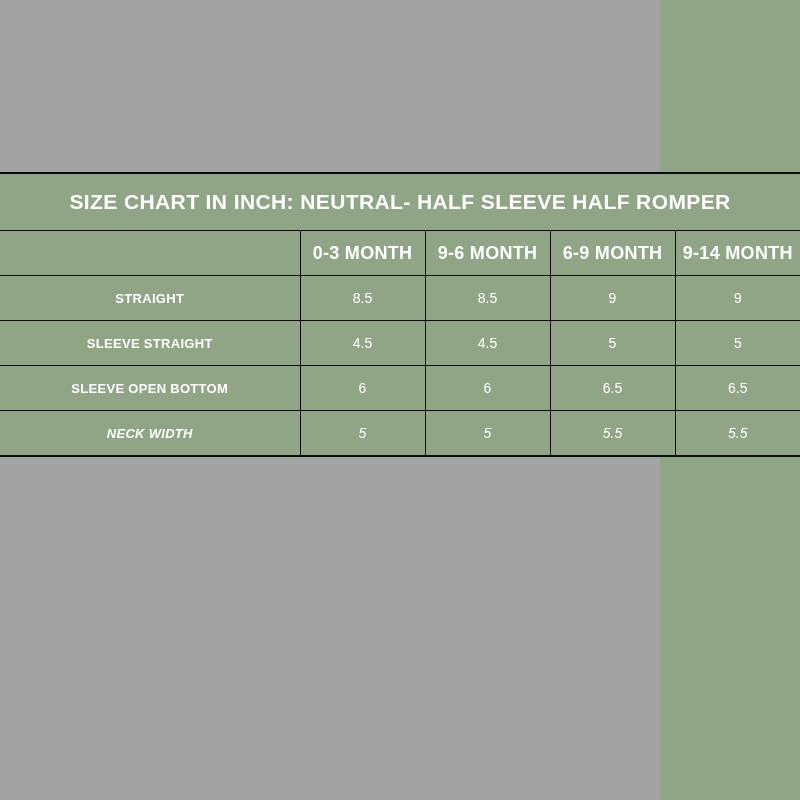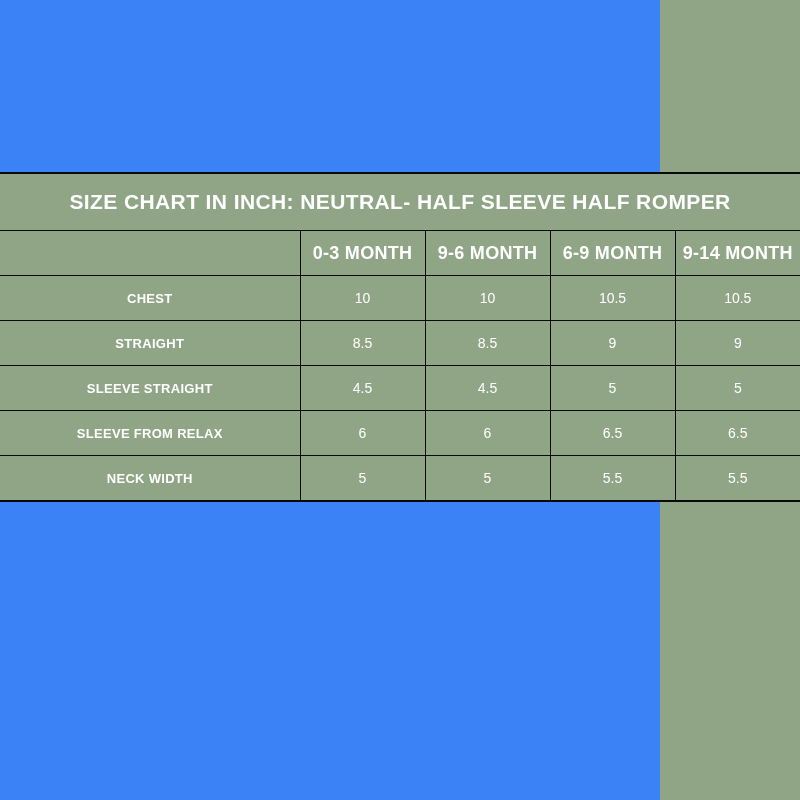--- a/index.html
+++ b/index.html
@@ -10,21 +10,21 @@
     width: 800px;
     height: 800px;
     background: #8fa586;
     font-family: "Liberation Sans", sans-serif;
     overflow: hidden;
   }
   .page {
     position: relative;
     width: 660px;
     height: 800px;
-    background: #3b82f6;
+    background: #a3a3a3;
   }
   .chart-wrap {
     position: absolute;
     left: 0;
     top: 172px;
     width: 800px;
     box-sizing: border-box;
     border-top: 2px solid #0a0a0a;
     border-bottom: 2px solid #0a0a0a;
     background: #8fa586;
@@ -40,21 +40,21 @@
     color: #ffffff;
     font-weight: bold;
     text-align: center;
     vertical-align: middle;
     padding: 0;
   }
   
   table.size-chart tr > *:first-child { border-left: none; }
   table.size-chart tr > *:last-child  { border-right: none; }
   table.size-chart tr:first-child > * { border-top: none; }
-  table.size-chart tr:last-child > *  { border-bottom: none; }
+  table.size-chart tr:last-child > *  { border-bottom: none; font-style: italic; }
 
   .title-row td {
     height: 56px;
     font-size: 21px;
     letter-spacing: 0.4px;
     text-transform: uppercase;
   }
   .head-row td {
     height: 44px;
     font-size: 18px;
@@ -97,42 +97,35 @@
         </tr>
         <tr class="head-row">
           <td class="corner"></td>
           <td>0-3 MONTH</td>
           <td>9-6 MONTH</td>
           <td>6-9 MONTH</td>
           <td>9-14 MONTH</td>
         </tr>
 
         <tr class="data-row">
-          <td class="label">CHEST</td>
-          <td class="value">10</td>
-          <td class="value">10</td>
-          <td class="value">10.5</td>
-          <td class="value">10.5</td>
-        </tr>
-        <tr class="data-row">
           <td class="label">STRAIGHT</td>
           <td class="value">8.5</td>
           <td class="value">8.5</td>
           <td class="value">9</td>
           <td class="value">9</td>
         </tr>
         <tr class="data-row">
           <td class="label">SLEEVE STRAIGHT</td>
           <td class="value">4.5</td>
           <td class="value">4.5</td>
           <td class="value">5</td>
           <td class="value">5</td>
         </tr>
         <tr class="data-row">
-          <td class="label">SLEEVE FROM RELAX</td>
+          <td class="label">SLEEVE OPEN BOTTOM</td>
           <td class="value">6</td>
           <td class="value">6</td>
           <td class="value">6.5</td>
           <td class="value">6.5</td>
         </tr>
         <tr class="data-row">
           <td class="label">NECK WIDTH</td>
           <td class="value">5</td>
           <td class="value">5</td>
           <td class="value">5.5</td>

